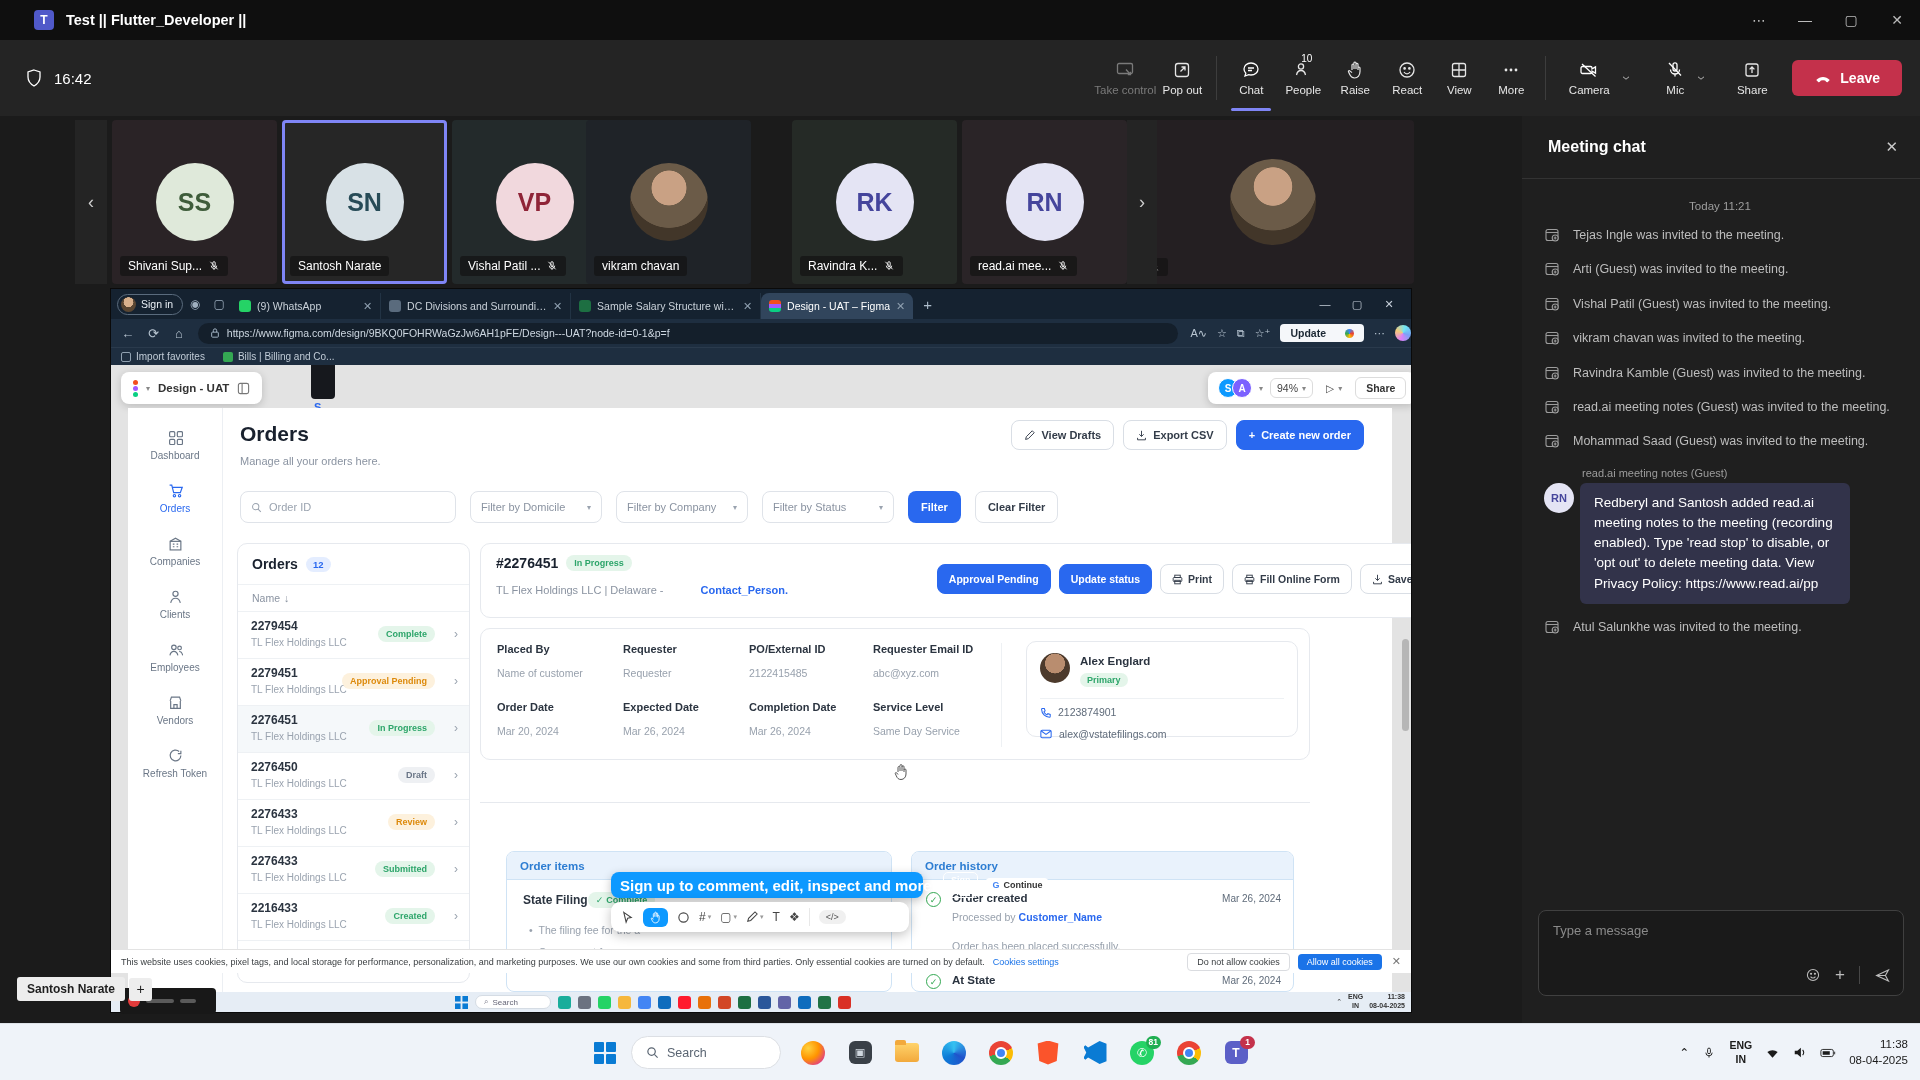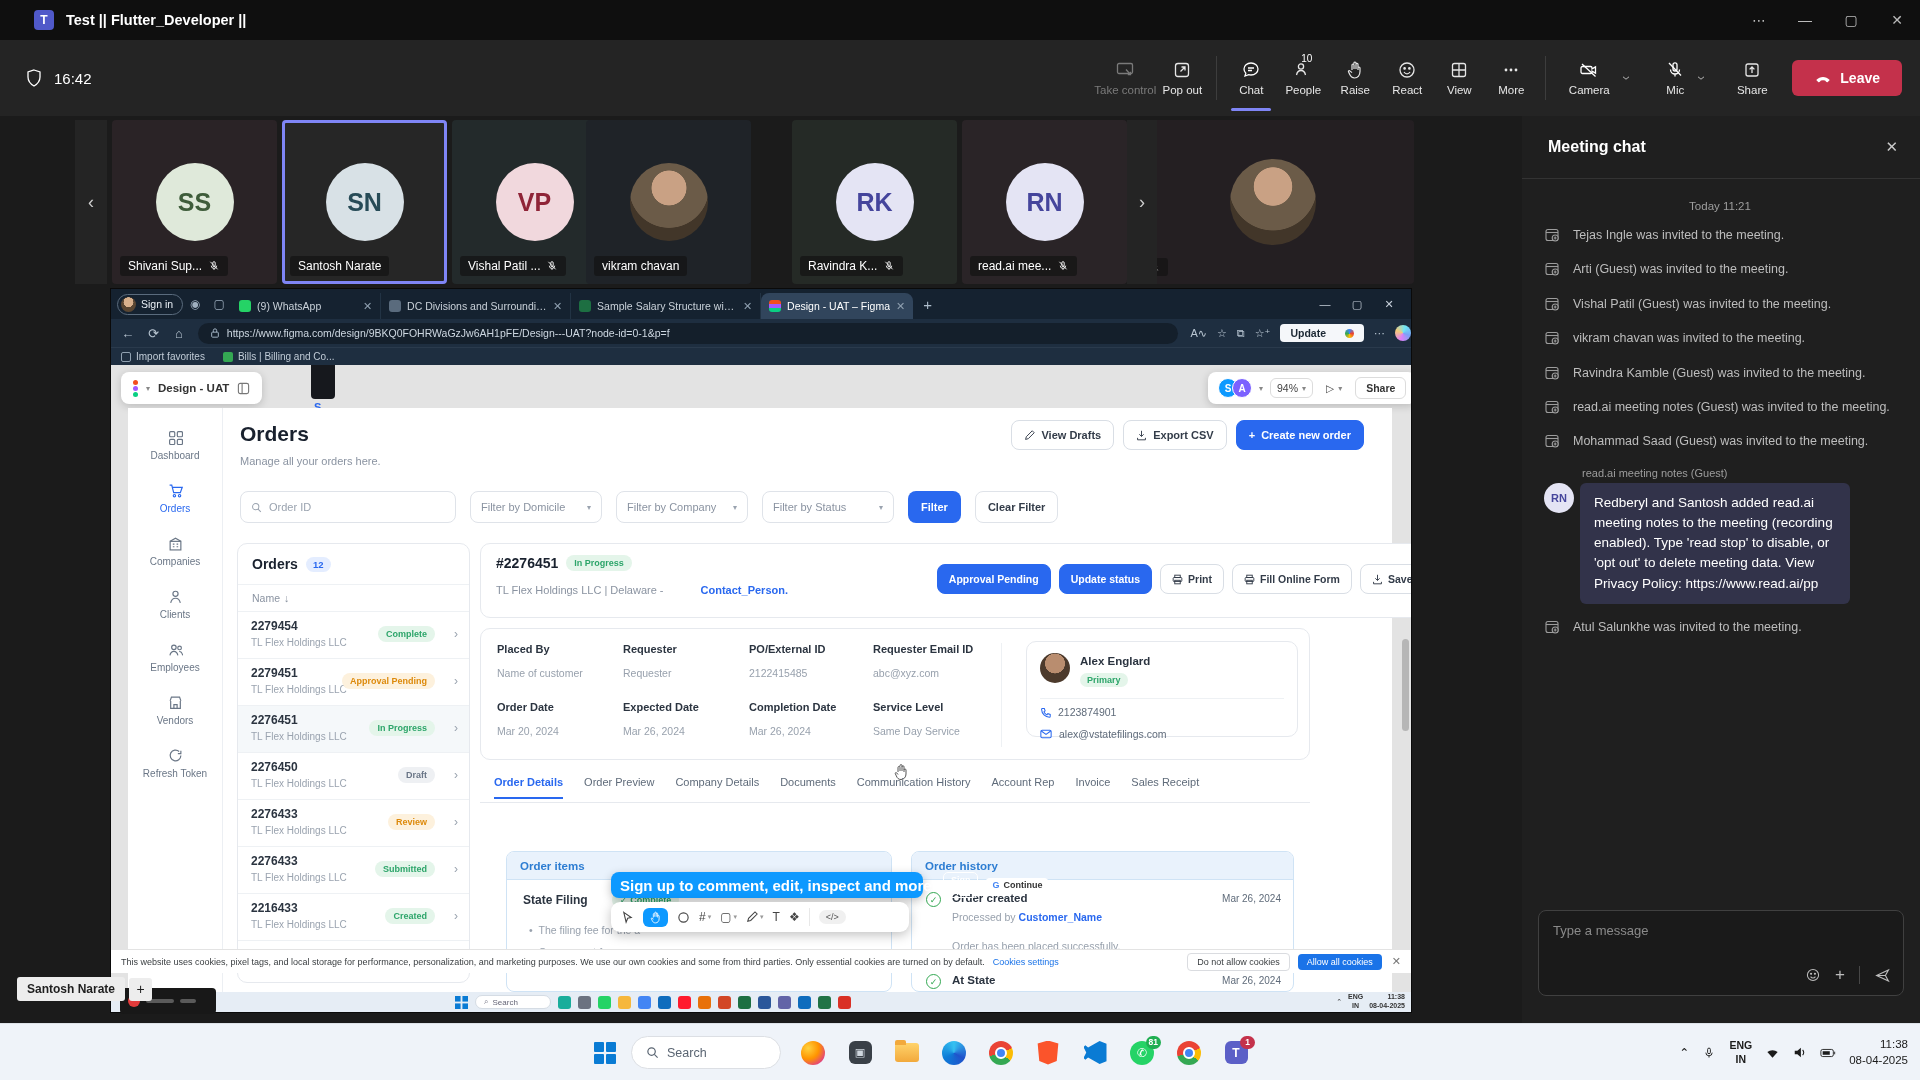--- a/index.html
+++ b/index.html
@@ -134,21 +134,21 @@
   .ccard .cp{position:absolute;left:13px;top:64px;font-size:10.5px;color:#5f6b7a;display:flex;gap:7px;align-items:center;}
   .ccard .ce{position:absolute;left:13px;top:86px;font-size:10.5px;color:#5f6b7a;display:flex;gap:7px;align-items:center;}
 
   .dtabs{position:absolute;left:366px;top:368px;display:flex;gap:21px;font-size:11px;color:#5f6b7a;}
   .dtab{padding-bottom:9px;cursor:pointer;white-space:nowrap;}
   .dtab.active{color:#2968ef;font-weight:bold;border-bottom:2px solid #2968ef;}
   .dtabline{position:absolute;left:352px;top:394px;width:830px;height:1px;background:#e6e9ee;}
 
   .icard{position:absolute;top:443px;border:1px solid #cfe3f5;border-radius:8px;background:#fff;overflow:hidden;}
   .icard .ih{height:28px;background:#e9f2fc;border-bottom:1px solid #cfe3f5;display:flex;align-items:center;padding:0 13px;font-size:11.5px;font-weight:bold;color:#2d7dd2;}
-  .oi-item{position:absolute;left:16px;top:40px;display:flex;align-items:center;gap:24px;font-size:12px;font-weight:bold;color:#2b3440;}
+  .oi-item{position:absolute;left:16px;top:40px;display:flex;align-items:center;gap:0;font-size:12px;font-weight:bold;color:#2b3440;}
   .oi-badge{display:flex;align-items:center;gap:3px;font-size:9px;font-weight:600;background:#e4f5ea;color:#2da56a;border-radius:9px;padding:3px 8px;}
   .oi-b{position:absolute;left:22px;font-size:10.5px;color:#98a1ad;}
   .ev-check{width:15px;height:15px;border-radius:50%;border:1.5px solid #34a853;color:#34a853;font-size:9px;display:flex;align-items:center;justify-content:center;}
   .ev{position:absolute;left:14px;right:12px;}
   .ev .et{position:absolute;left:26px;top:0;font-size:11.5px;font-weight:bold;color:#2b3440;}
   .ev .ed{position:absolute;right:0;top:1px;font-size:10px;color:#5f6b7a;}
   .ev .es{position:absolute;left:26px;top:19px;font-size:10.5px;color:#98a1ad;}
   .ev .es b{color:#2968ef;font-weight:600;}
   .ev .en{position:absolute;left:26px;top:48px;font-size:10.5px;color:#98a1ad;}
 
@@ -789,30 +789,20 @@
                 </svg>
                 <span>alex@vstatefilings.com</span>
               </div>
           </div>
         </div>
 
         <svg class="abs" style="left:765px;top:355px;" width="16" height="18" viewBox="0 0 16 18">
             <path d="M5 9V4.5a1 1 0 0 1 2 0V8m0-4.5V2.6a1 1 0 0 1 2 0V8m0-4.2a1 1 0 0 1 2 0V9m0-2a1 1 0 0 1 2 0v4c0 3-2 5.5-5 5.5-2.5 0-3.7-1.3-4.7-3.6l-1-2.3c-.3-.8.7-1.5 1.3-.8L5 11.5" fill="#fff" stroke="#555" stroke-width="1"></path>
           </svg>
 
-        <div class="dtabs" id="dtabs">
-            <div class="dtab active">Order Details</div>
-            <div class="dtab">Order Preview</div>
-            <div class="dtab">Company Details</div>
-            <div class="dtab">Documents</div>
-            <div class="dtab">Communication History</div>
-            <div class="dtab">Account Rep</div>
-            <div class="dtab">Invoice</div>
-            <div class="dtab">Sales Receipt</div>
-          </div>
         <div class="dtabline"></div>
 
         <div class="icard" style="left:378px;width:386px;height:141px;">
           <div class="ih">Order items</div>
           <div class="oi-item">
             <span>State Filing</span>
             <span class="oi-badge">
                 <span>✓</span>
                 <span>Complete</span>
               </span>

